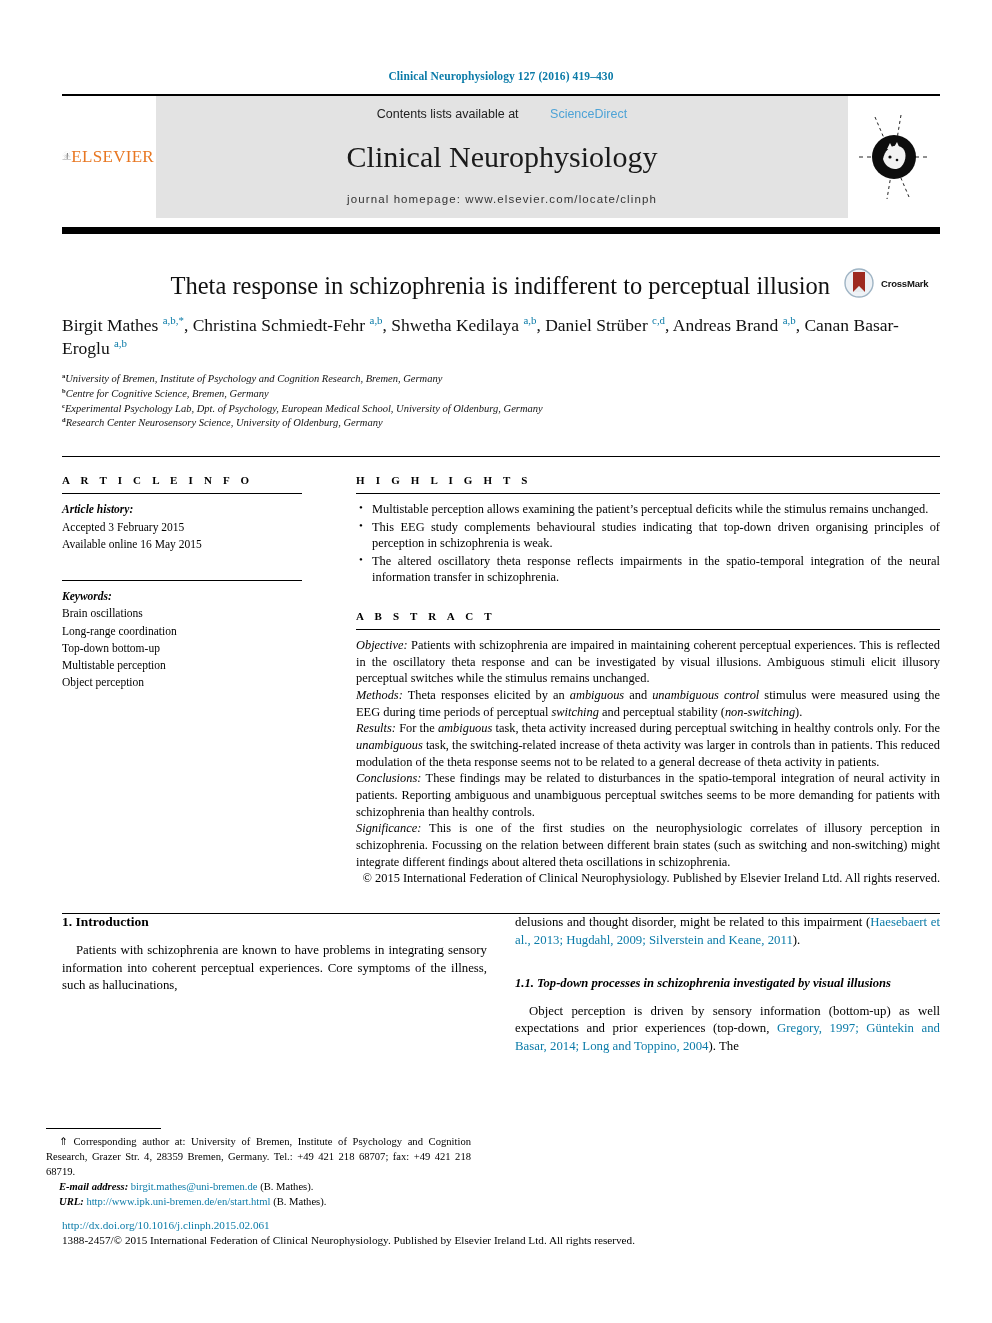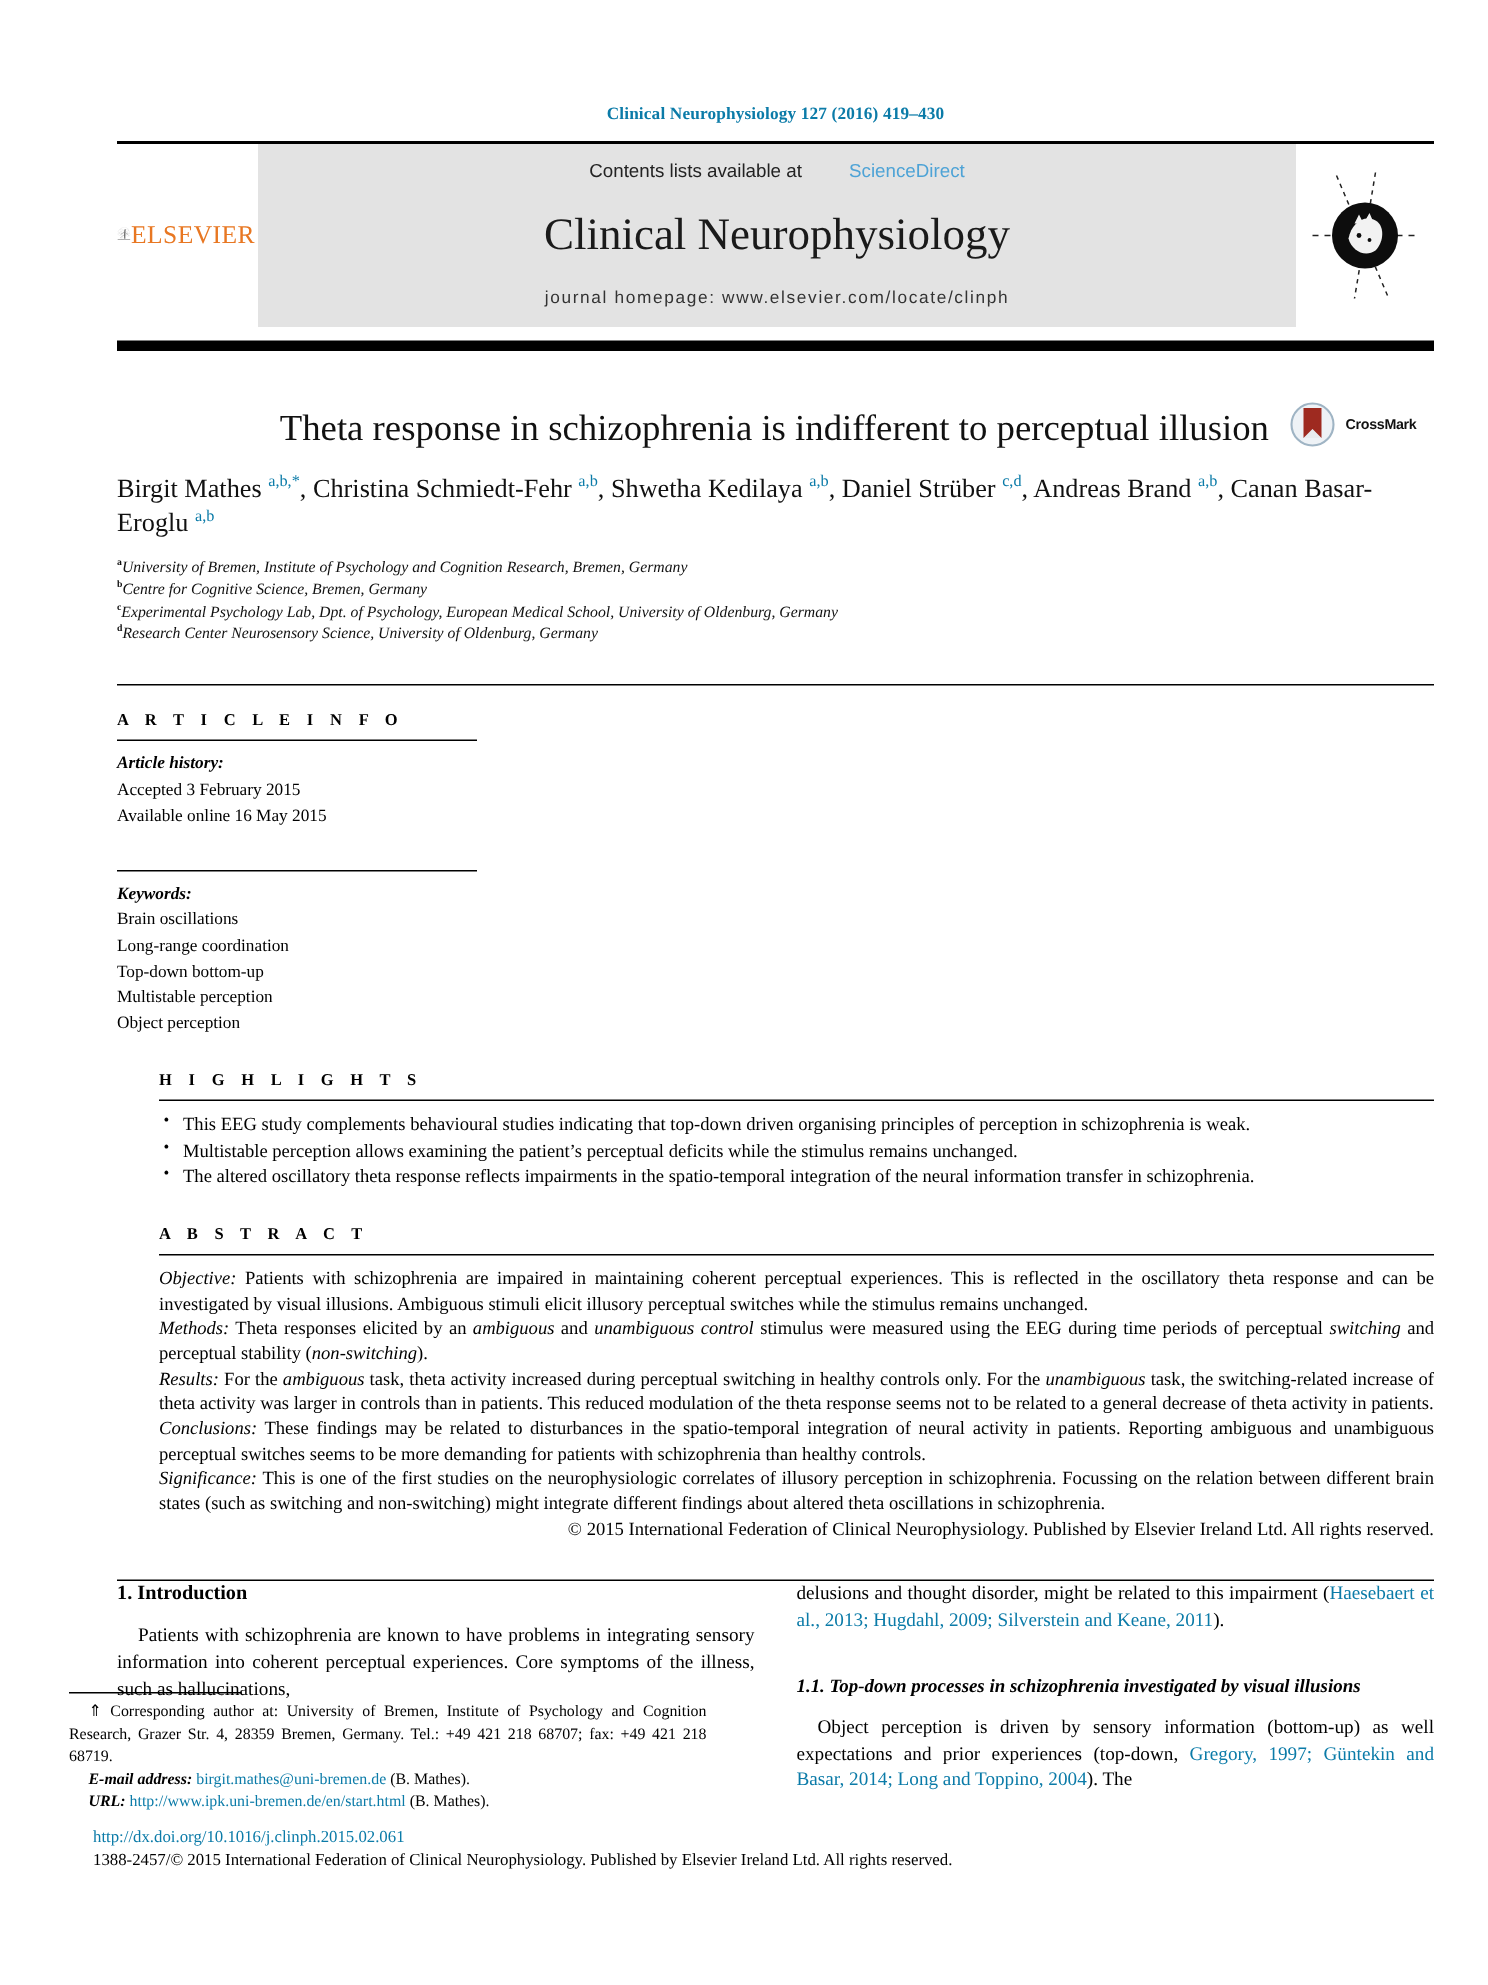--- a/index.html
+++ b/index.html
@@ -16,21 +16,21 @@
     overflow: hidden;
   }
   .page {
     position: relative;
     width: 992px;
     height: 1323px;
     padding: 0;
   }
   .inner {
     position: absolute;
-    left: 78px;
+    left: 62px;
     top: 0;
     width: 878px;
   }
 
   
   .runninghead {
     text-align: center;
     color: #0b7ba8;
     font-size: 11.5px;
     font-weight: bold;
@@ -172,21 +172,20 @@
   }
 
   
   .band-rule {
     border-top: 1.6px solid #000;
     margin-top: 25px;
   }
   .band {
     display: flex;
     margin-top: 17px;
-    flex-direction: column;
   }
   .col-info {
     width: 240px;
     flex: 0 0 240px;
     padding-right: 26px;
   }
   .col-main {
     flex: 1 1 auto;
     padding-left: 28px;
   }
@@ -435,22 +434,22 @@
         <div class="info-line">Long-range coordination</div>
         <div class="info-line">Top-down bottom-up</div>
         <div class="info-line">Multistable perception</div>
         <div class="info-line">Object perception</div>
       </div>
 
       <div class="col-main">
         <div class="sechead">H I G H L I G H T S</div>
         <div class="thin-rule"></div>
         <ul class="hl-list">
+          <li>Multistable perception allows examining the patient’s perceptual deficits while the stimulus remains unchanged.</li>
           <li>This EEG study complements behavioural studies indicating that top-down driven organising principles of perception in schizophrenia is weak.</li>
-          <li>Multistable perception allows examining the patient’s perceptual deficits while the stimulus remains unchanged.</li>
           <li>The altered oscillatory theta response reflects impairments in the spatio-temporal integration of the neural information transfer in schizophrenia.</li>
         </ul>
 
         <div class="abstract-wrap">
           <div class="sechead">A B S T R A C T</div>
           <div class="thin-rule"></div>
 
           <p class="abs-p"><i class="abs-lead">Objective:</i> <span>Patients with schizophrenia are impaired in maintaining coherent perceptual experiences. This is reflected in the oscillatory theta response and can be investigated by visual illusions. Ambiguous stimuli elicit illusory perceptual switches while the stimulus remains unchanged.</span></p>
           <p class="abs-p"><i class="abs-lead">Methods:</i> <span>Theta responses elicited by an <i>ambiguous</i> and <i>unambiguous control</i> stimulus were measured using the EEG during time periods of perceptual <i>switching</i> and perceptual stability (<i>non-switching</i>).</span></p>
           <p class="abs-p"><i class="abs-lead">Results:</i> <span>For the <i>ambiguous</i> task, theta activity increased during perceptual switching in healthy controls only. For the <i>unambiguous</i> task, the switching-related increase of theta activity was larger in controls than in patients. This reduced modulation of the theta response seems not to be related to a general decrease of theta activity in patients.</span></p>

